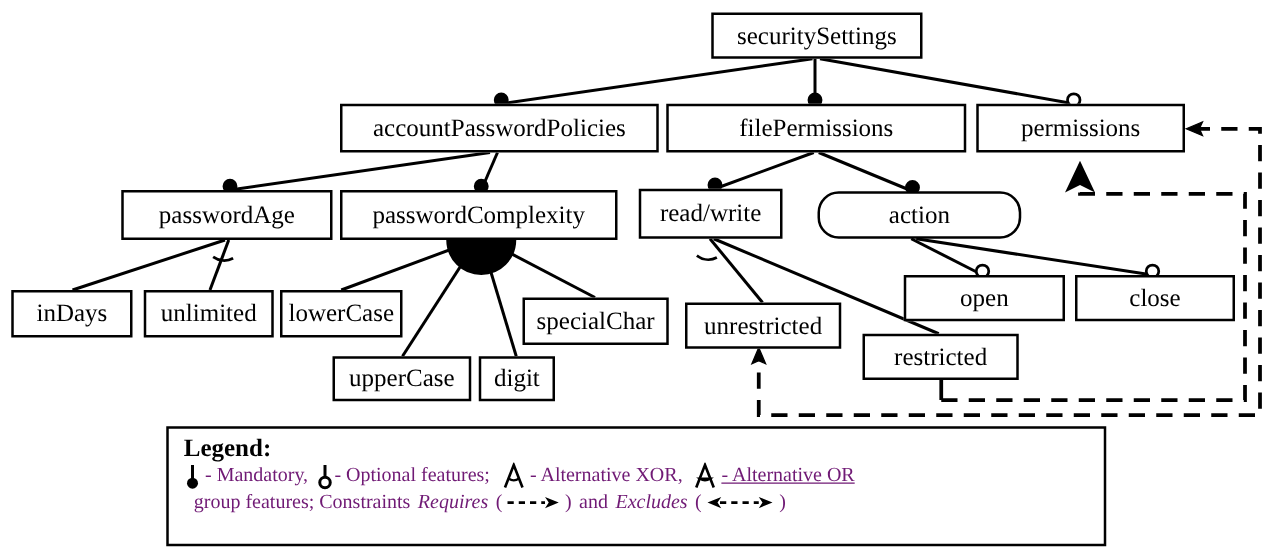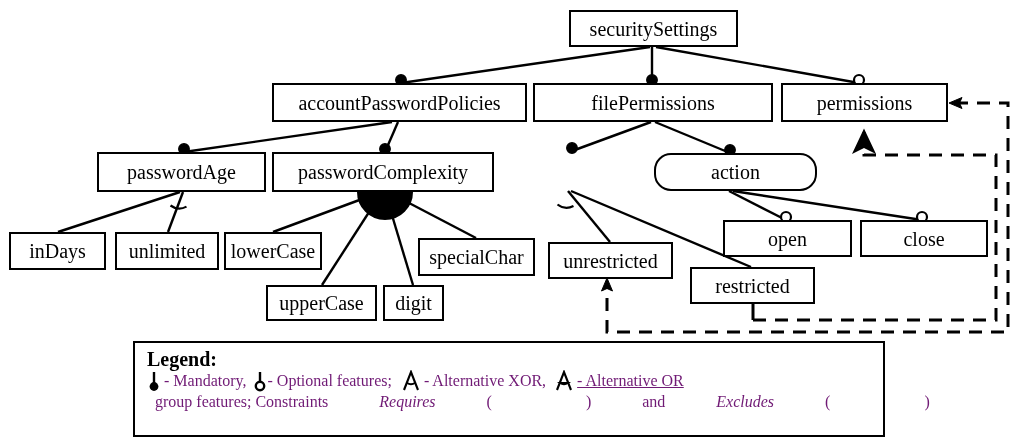--- a/index.html
+++ b/index.html
@@ -63,21 +63,21 @@
   }
   .legend-line {
     font-family: "Liberation Serif", "DejaVu Serif", serif;
     font-size: 16px;
     line-height: 1.25;
     color: #701a75;
     display: flex;
     align-items: center;
     white-space: nowrap;
   }
-  .legend-line.second { padding-left: 8px; gap: 45px; }
+  .legend-line.second { padding-left: 8px; }
   .legend-line .txt { display: inline-block; }
   .legend-sym { display: inline-block; vertical-align: middle; }
   .ital { font-style: italic; }
 </style>
 </head>
 <body>
 
 <div id="diagram-root">
 
   <svg class="layer" viewBox="0 0 1024 446">
@@ -171,20 +171,23 @@
   </div>
 
   <div class="node-box" style="left:97px;  top:152px; width:169px; height:40px;">
     <span class="node-label">passwordAge</span>
   </div>
 
   <div class="node-box" style="left:272px; top:152px; width:222px; height:40px;">
     <span class="node-label">passwordComplexity</span>
   </div>
 
+  <div class="node-box" style="left:511px; top:151px; width:115px; height:40px;">
+    <span class="node-label">read/write</span>
+  </div>
 
   <div class="node-box" style="left:654px; top:153px; width:163px; height:38px;border-radius:17px;">
     <span class="node-label">action</span>
   </div>
 
   <div class="node-box" style="left:115px; top:232px; width:104px; height:38px;">
     <span class="node-label">unlimited</span>
   </div>
 
   <div class="node-box" style="left:9px;   top:232px; width:97px;  height:38px;">

